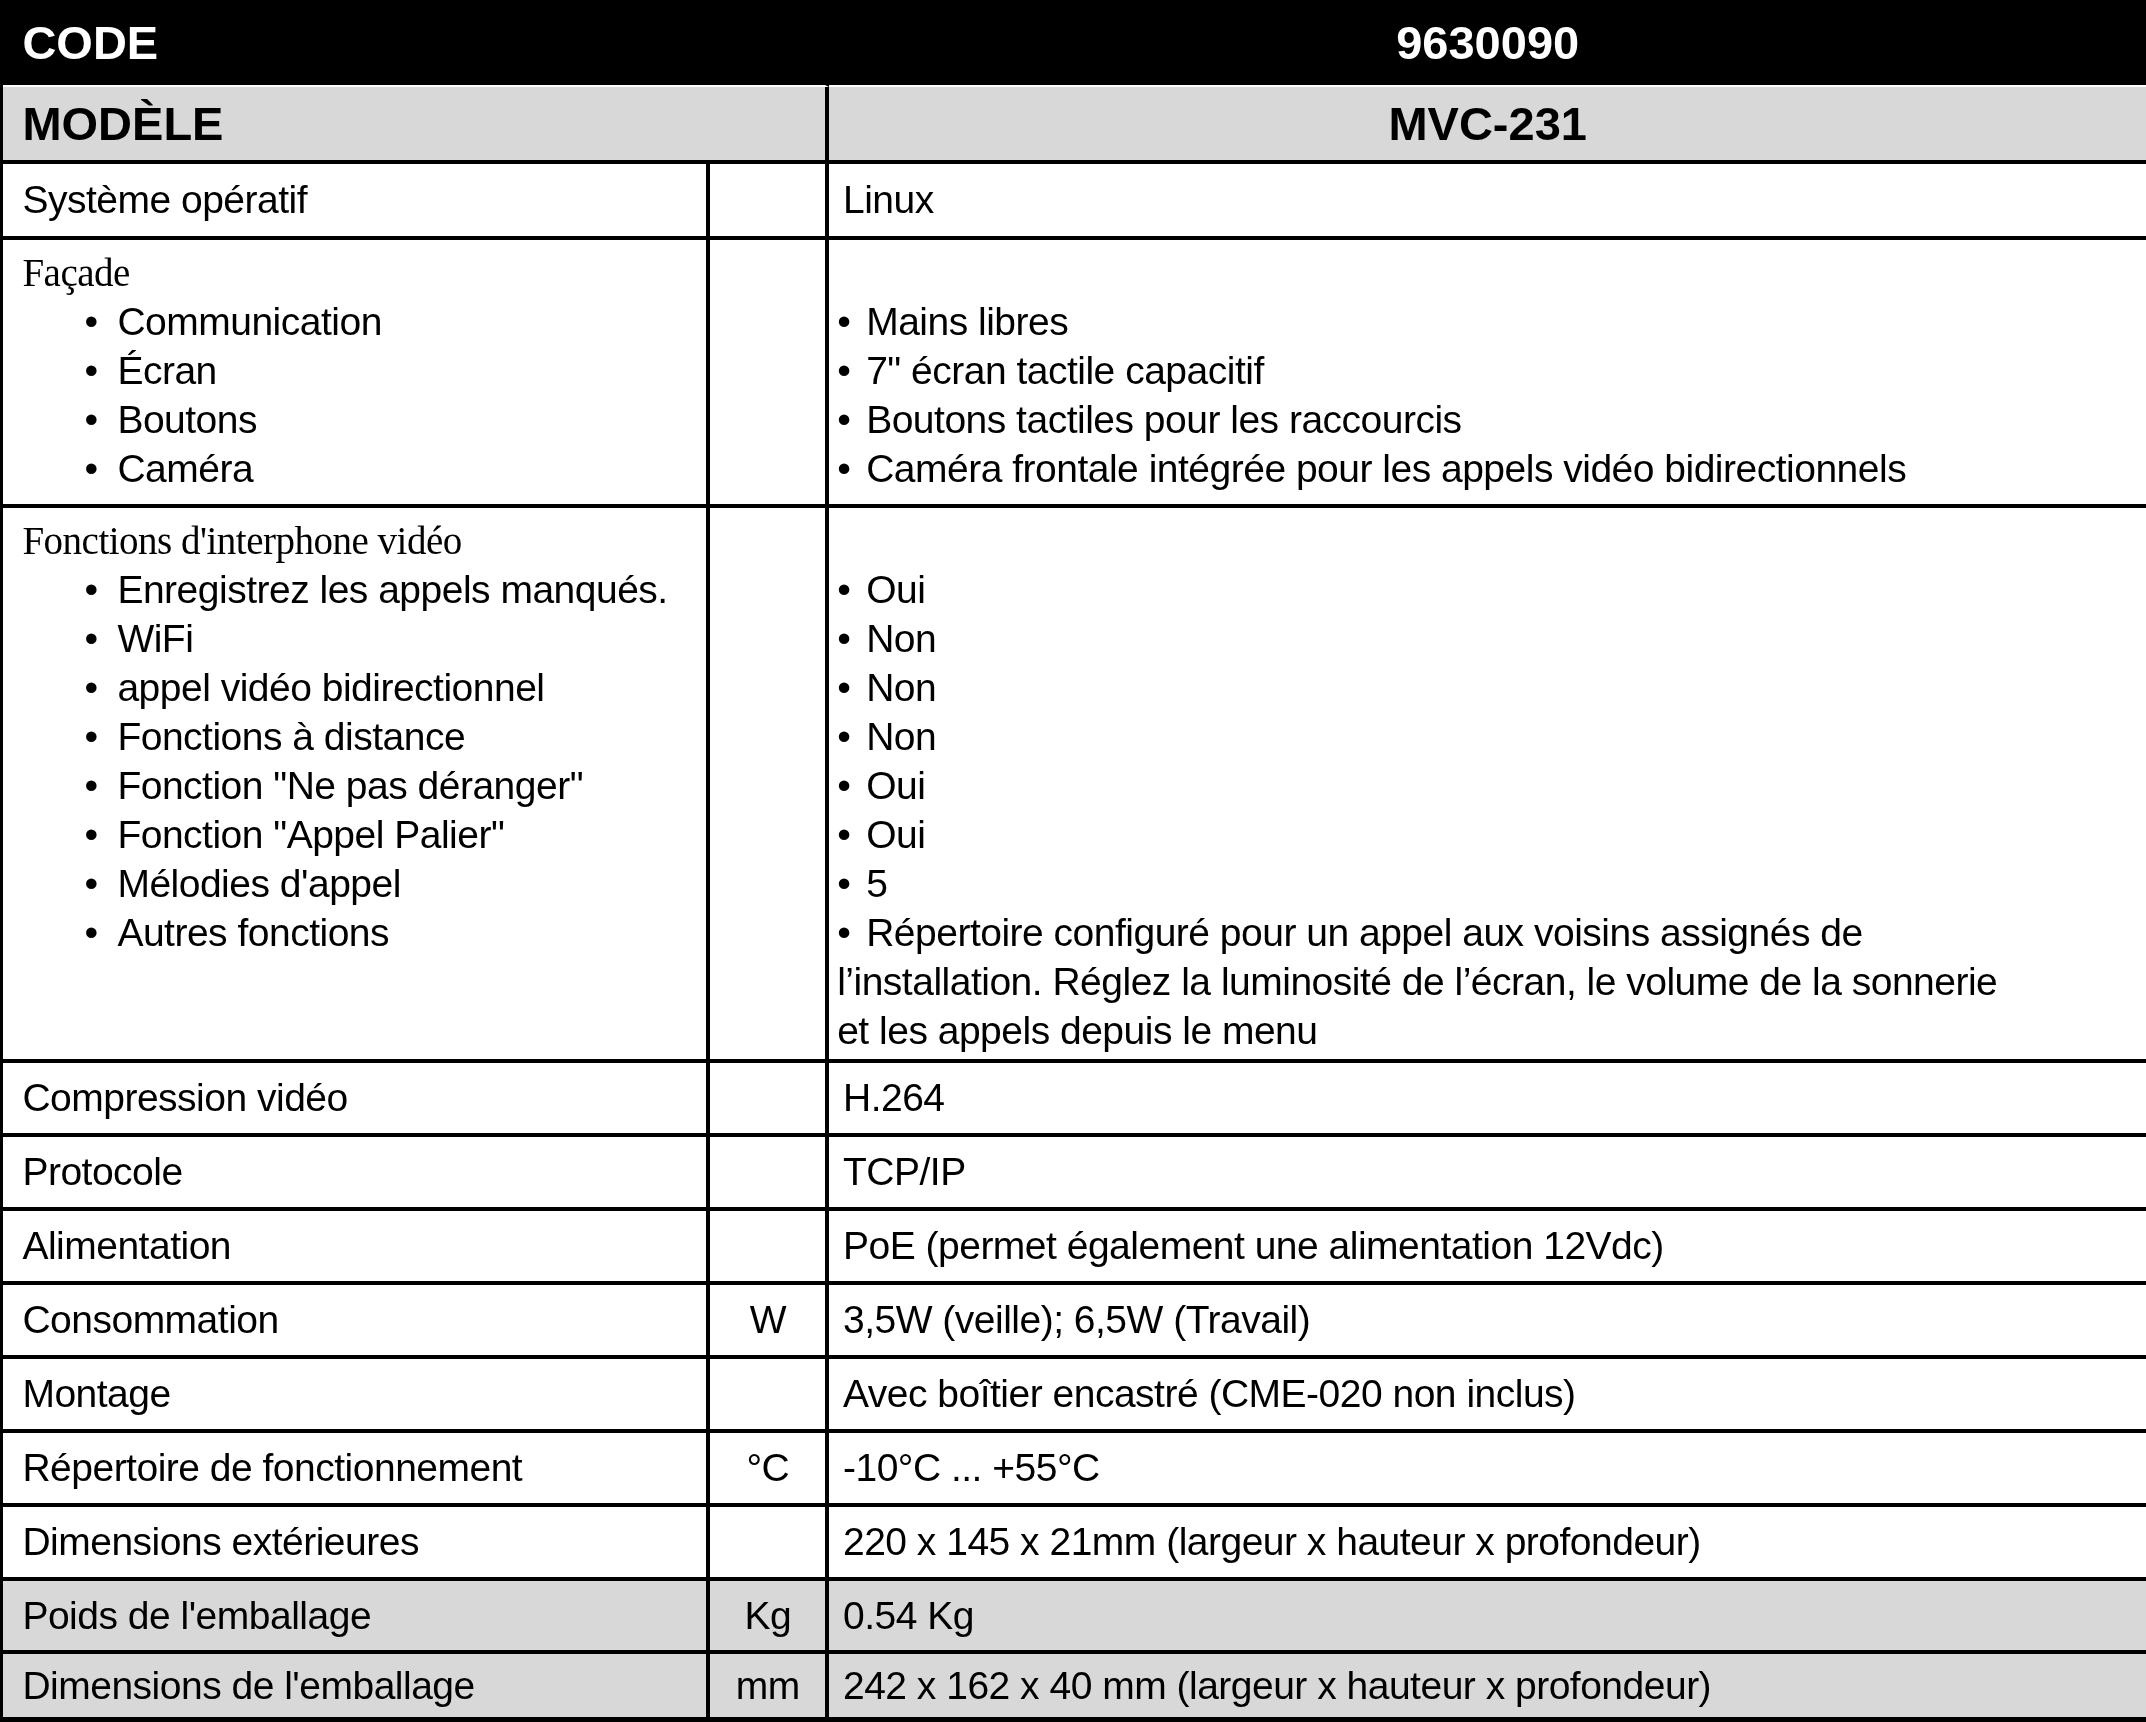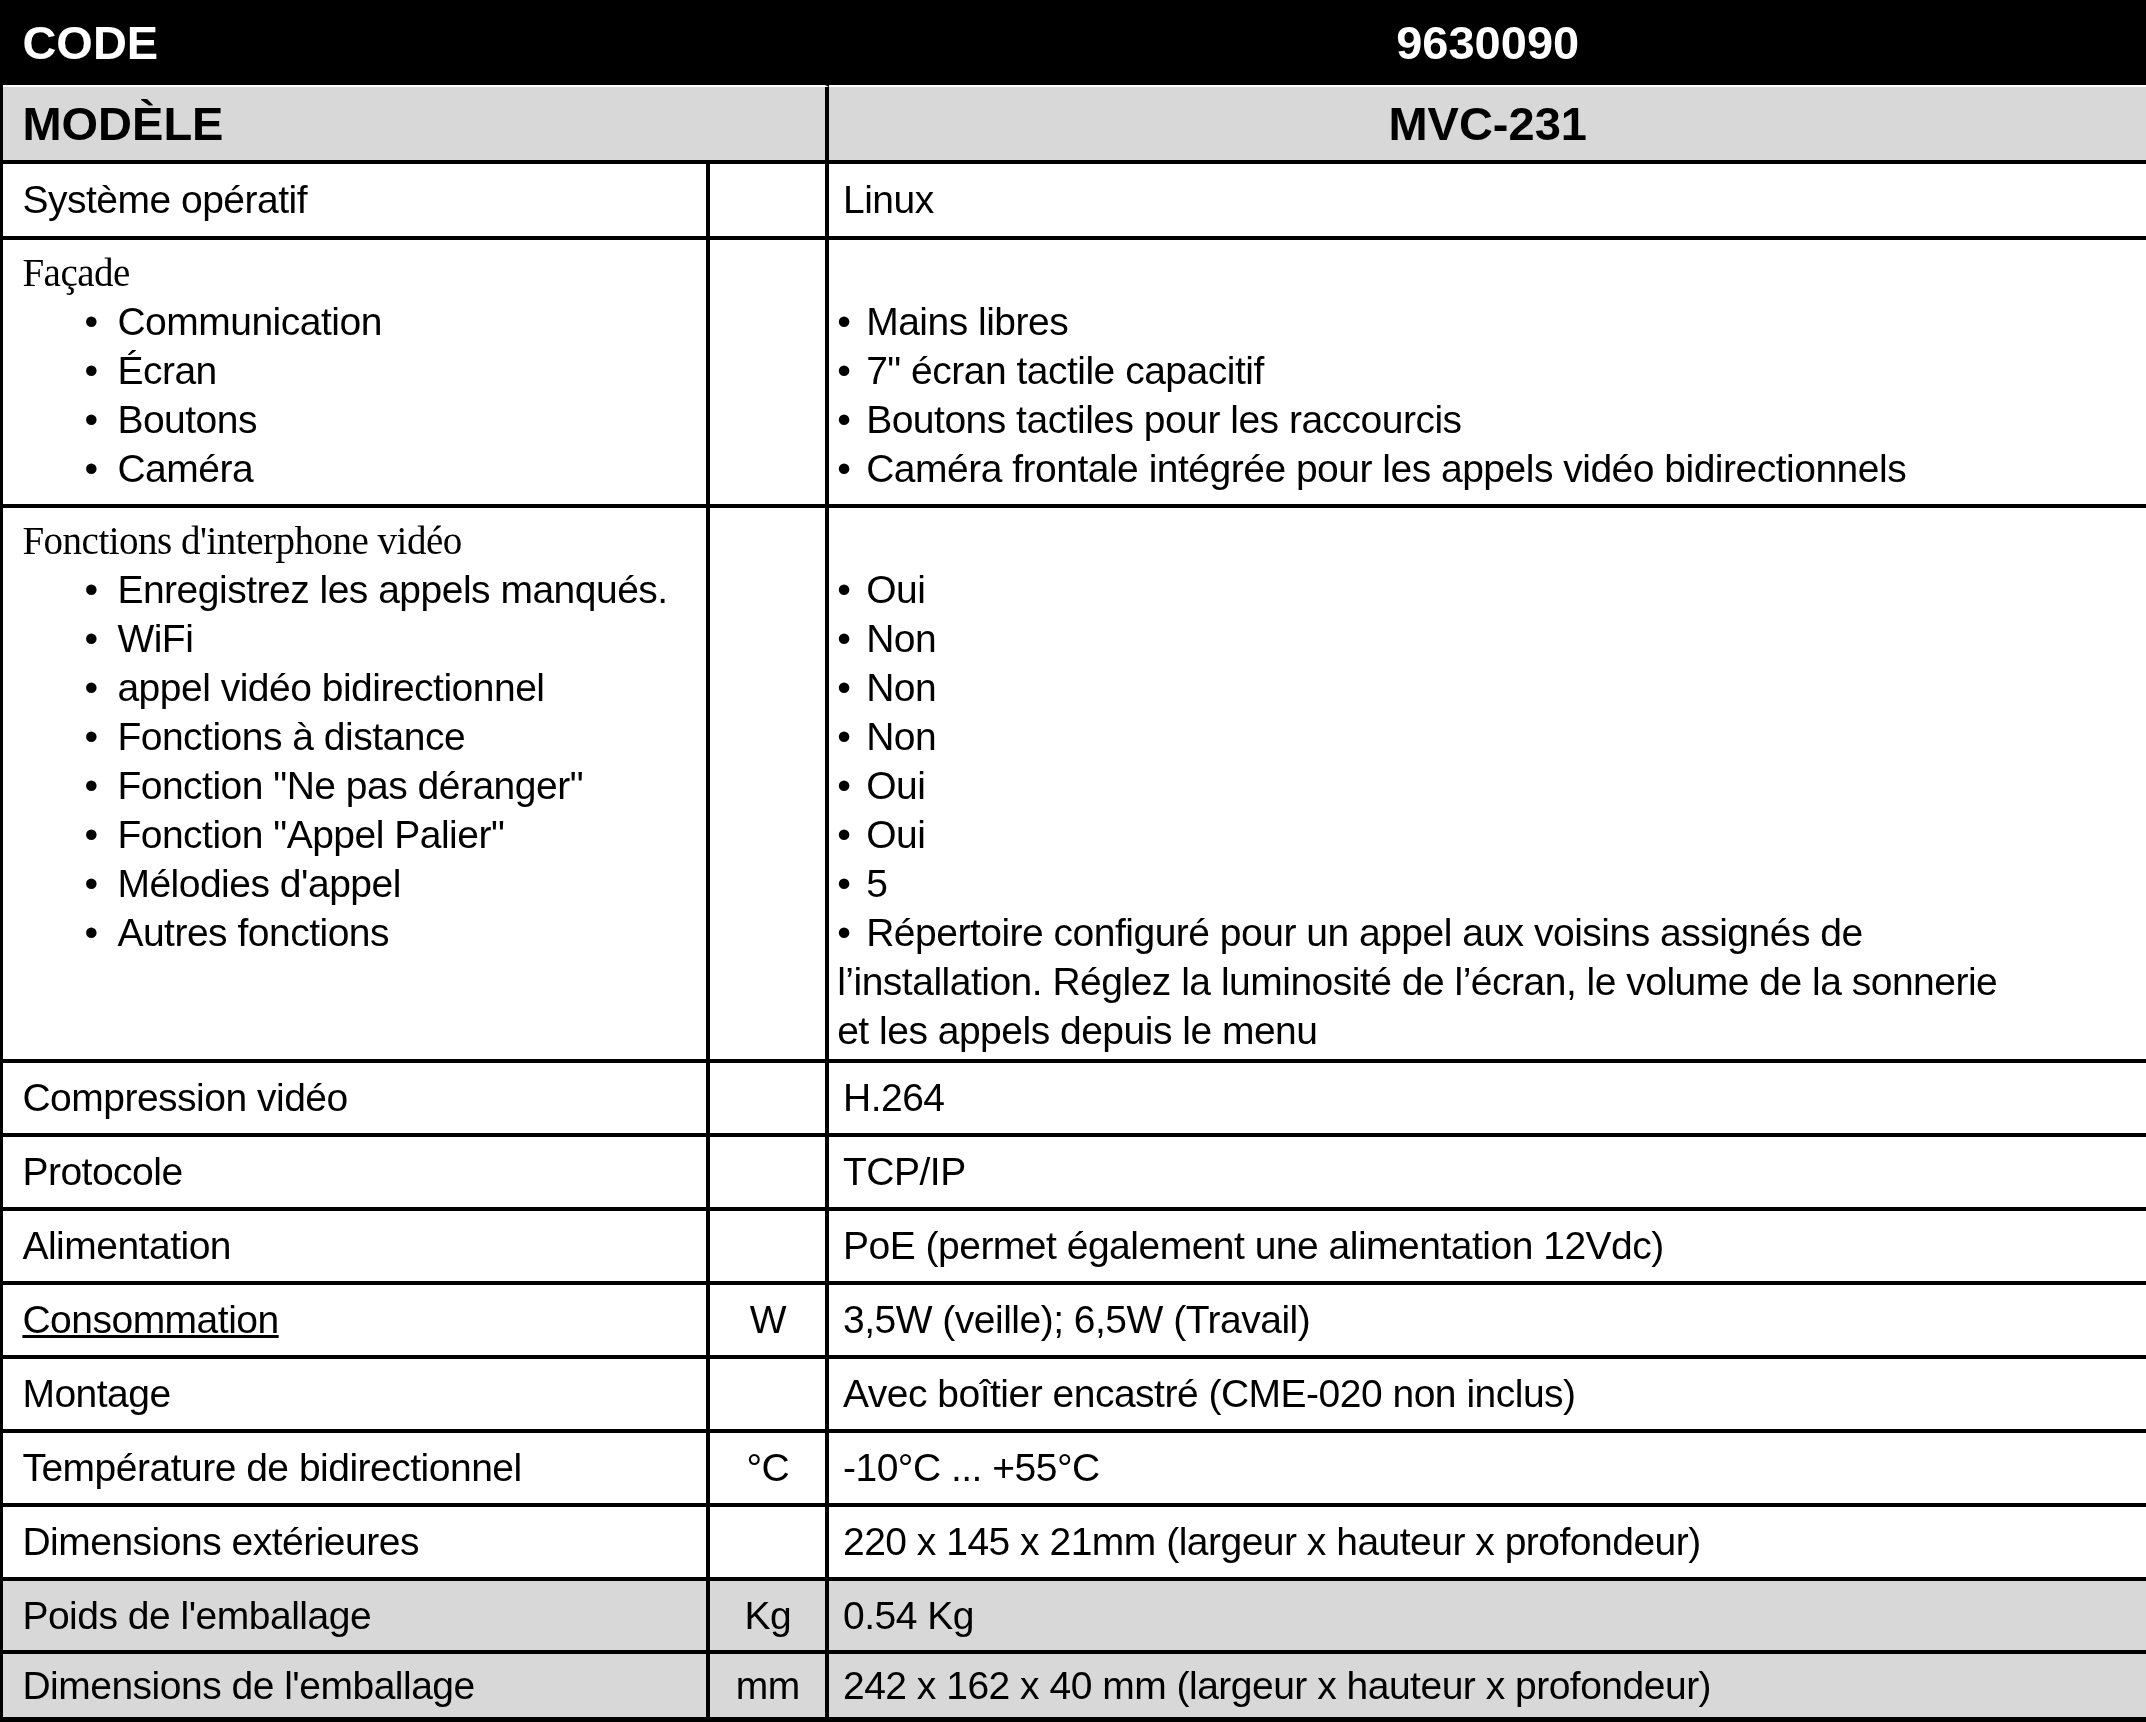--- a/index.html
+++ b/index.html
@@ -120,31 +120,31 @@
           <td class="c-label" style="height: 74px;"><span>Protocole</span></td>
           <td class="c-unit" style="height: 74px;"><span></span></td>
           <td class="c-value" style="height: 74px;"><span>TCP/IP</span></td>
         </tr>
         <tr>
           <td class="c-label" style="height: 74px;"><span>Alimentation</span></td>
           <td class="c-unit" style="height: 74px;"><span></span></td>
           <td class="c-value" style="height: 74px;"><span>PoE (permet également une alimentation 12Vdc)</span></td>
         </tr>
         <tr>
-          <td class="c-label" style="height: 74px; text-decoration: underline;"><span>Consommation</span></td>
+          <td class="c-label" style="height: 74px;"><span>Consommation</span></td>
           <td class="c-unit" style="height: 74px;"><span>W</span></td>
           <td class="c-value" style="height: 74px;"><span>3,5W (veille); 6,5W (Travail)</span></td>
         </tr>
         <tr>
           <td class="c-label" style="height: 74px;"><span>Montage</span></td>
           <td class="c-unit" style="height: 74px;"><span></span></td>
           <td class="c-value" style="height: 74px;"><span>Avec boîtier encastré (CME-020 non inclus)</span></td>
         </tr>
         <tr>
-          <td class="c-label" style="height: 74px;"><span>Température de bidirectionnel</span></td>
+          <td class="c-label" style="height: 74px;"><span>Répertoire de fonctionnement</span></td>
           <td class="c-unit" style="height: 74px;"><span>°C</span></td>
           <td class="c-value" style="height: 74px;"><span>-10°C ... +55°C</span></td>
         </tr>
         <tr>
           <td class="c-label" style="height: 74px;"><span>Dimensions extérieures</span></td>
           <td class="c-unit" style="height: 74px;"><span></span></td>
           <td class="c-value" style="height: 74px;"><span>220 x 145 x 21mm (largeur x hauteur x profondeur)</span></td>
         </tr>
         <tr class=" gray">
           <td class="c-label" style="height: 73px;"><span>Poids de l'emballage</span></td>

